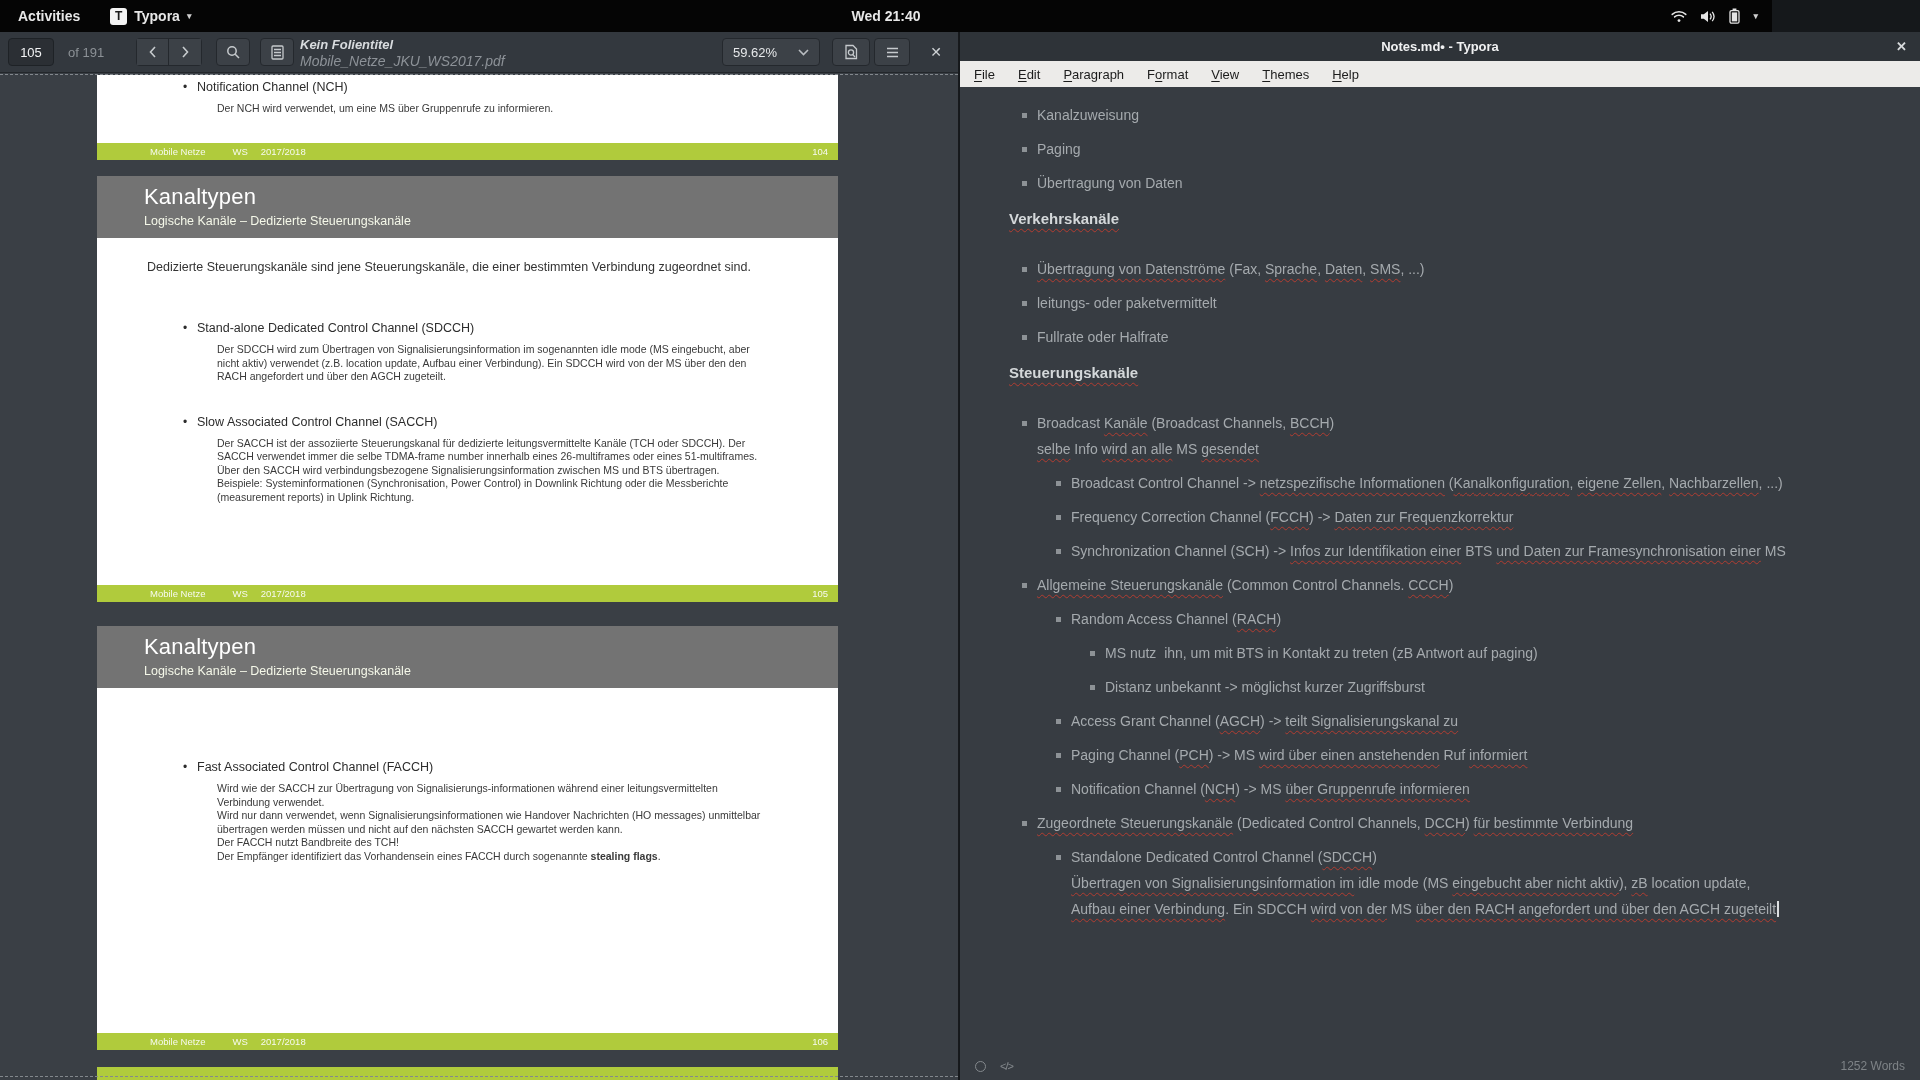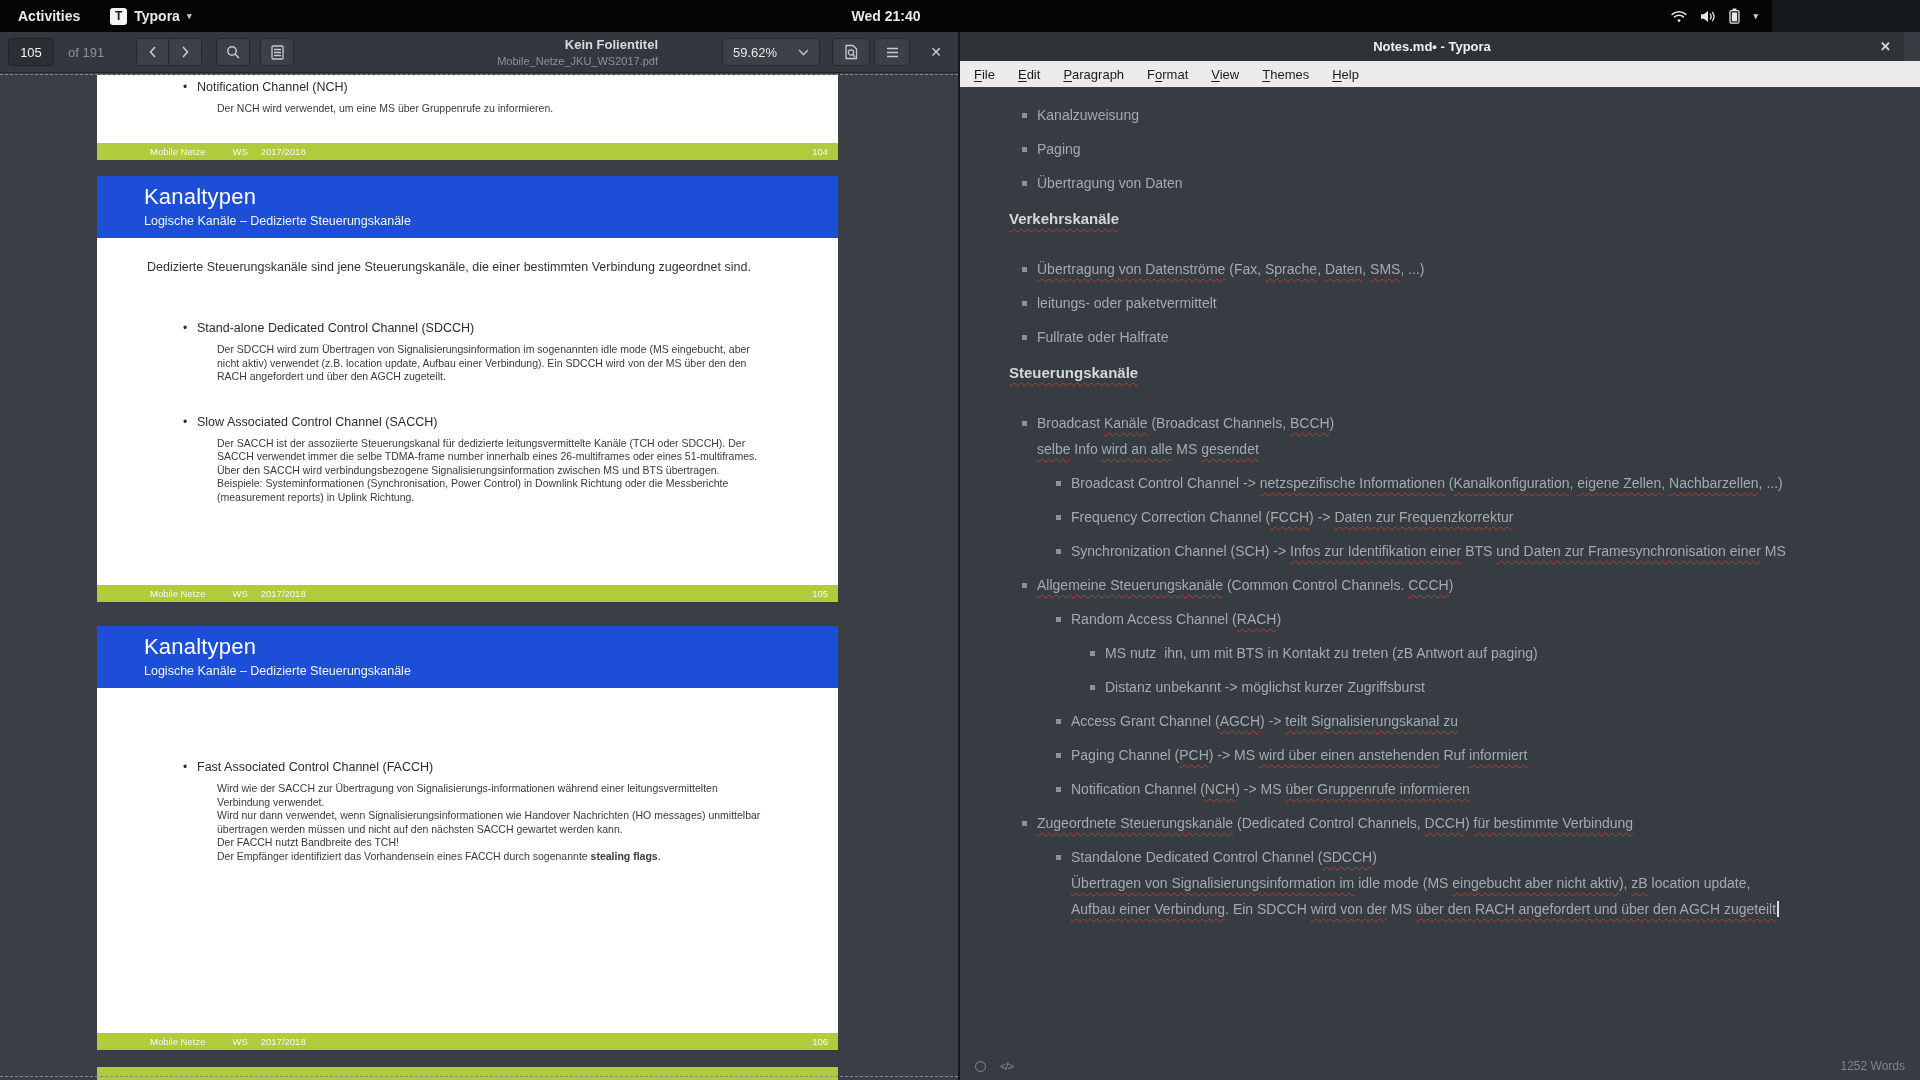--- a/index.html
+++ b/index.html
@@ -26,48 +26,48 @@
   .ptb-btn { background:#3c4147; border:1px solid #24282d; border-radius:4px; color:#c6cacd; }
   #pdf-page-input { position:absolute; left:8px; top:6px; width:46px; height:28px; background:#2b2f34;
     border:1px solid #1e2226; border-radius:4px; color:#f2f3f4; text-align:center; font-size:13px;
     font-family:"Liberation Sans",sans-serif; }
   #pdf-page-of { position:absolute; left:62px; top:6px; height:28px; display:flex; align-items:center;
     color:#8c9196; font-size:13px; padding:0 6px; }
   .ptb-group { border-radius:4px; overflow:hidden; display:flex; }
   .ptb-group .gbtn { width:33px; height:28px; background:#3c4147; border:1px solid #24282d;
     display:flex; align-items:center; justify-content:center; color:#c6cacd; }
   .ptb-group .gbtn + .gbtn { border-left:none; }
-  #pdf-title-wrap { position:absolute; left:300px; right:300px; top:3px; text-align:right; }
+  #pdf-title-wrap { position:absolute; left:300px; right:300px; top:3px; text-align:left;font-style:italic; }
   #pdf-title { color:#d8dbde; font-size:13px; font-weight:bold; line-height:19px; }
-  #pdf-subtitle { color:#8d9298; font-size:11px; line-height:14px; }
+  #pdf-subtitle { color:#8d9298; font-size:14px; line-height:14px; }
   #pdf-zoom-box { left:722px; width:98px; padding:0 10px; justify-content:space-between;
     font-size:13px; color:#e6e8ea; }
   #pdf-doc { position:absolute; left:0; top:41px; right:0; bottom:0; background:#3a3f45; overflow:hidden; }
   .cut-line { position:absolute; left:0; right:0; border-top:1px dashed #83888d; z-index:10; }
 
   .page { position:absolute; left:97px; width:741px; background:#ffffff; color:#2e2e2e; overflow:hidden; }
-  .slide-header { position:absolute; left:0; top:0; right:0; height:62px; background:#1d4ed8; color:#fff; }
+  .slide-header { position:absolute; left:0; top:0; right:0; height:62px; background:#737373; color:#fff; }
   .slide-header .sh-t { position:absolute; left:47px; top:8px; font-size:22px; letter-spacing:.2px; }
   .slide-header .sh-s { position:absolute; left:47px; top:38px; font-size:12.5px; color:#f5f8e9; }
   .slide-footer { position:absolute; left:0; right:0; bottom:0; height:17px; background:#b0cb3c;
     color:#f7faf0; font-size:9.5px; display:flex; align-items:center; }
   .sf-course { margin-left:53px; } .sf-term { margin-left:27px; } .sf-year { margin-left:13px; }
   .sf-page { margin-left:auto; margin-right:10px; }
   .intro { position:absolute; left:50px; width:615px; font-size:12.5px; line-height:15px; color:#333; }
   .bullets { position:absolute; left:100px; right:40px; }
   .sb + .sb { margin-top:30px; }
   .sb-title { position:relative; font-size:12.5px; line-height:16px; color:#2c2c2c; margin-bottom:7px; }
   .sb-title::before { content:"•"; position:absolute; left:-14px; top:0; font-size:12px; color:#2c2c2c; }
   .sb-para { margin-left:20px; width:545px; font-size:10.5px; line-height:13.5px; color:#3a3a3a; }
   .sb-para.gap { }
   .bold { font-weight:bold; }
 
   
   #ty-win { position:absolute; left:960px; top:32px; width:960px; height:1048px; background:#373c42; }
-  #ty-titlebar { position:absolute; left:0; top:0; right:16px; height:29px; background:#2e3338;
+  #ty-titlebar { position:absolute; left:0; top:0; right:0; height:29px; background:#2e3338;
     display:flex; align-items:center; justify-content:center; color:#f0f1f2; font-size:13px; font-weight:bold; }
   #ty-close { position:absolute; right:13px; top:0; height:29px; display:flex; align-items:center;
     color:#d7dadc; font-size:13px; font-weight:bold; }
   #ty-menubar { position:absolute; left:0; top:29px; right:0; height:26px; background:#ecebe9;
     display:flex; align-items:center; gap:15px; padding-left:10px; color:#1c1c1c; font-size:13px; }
   .menu-item { padding:0 4px; } .menu-item u { text-decoration:underline; text-underline-offset:2px; }
   #ty-content { position:absolute; left:0; top:55px; right:0; bottom:28px; padding:18px 20px 0 49px;
     font-size:14px; color:#a5aaae; overflow:hidden; }
   .note-h { font-size:15px; font-weight:bold; color:#d4d8da; line-height:20px; margin:16px 0 30px 0; }
   .note-li { position:relative; line-height:20px; margin-bottom:14px; white-space:pre-wrap; }

